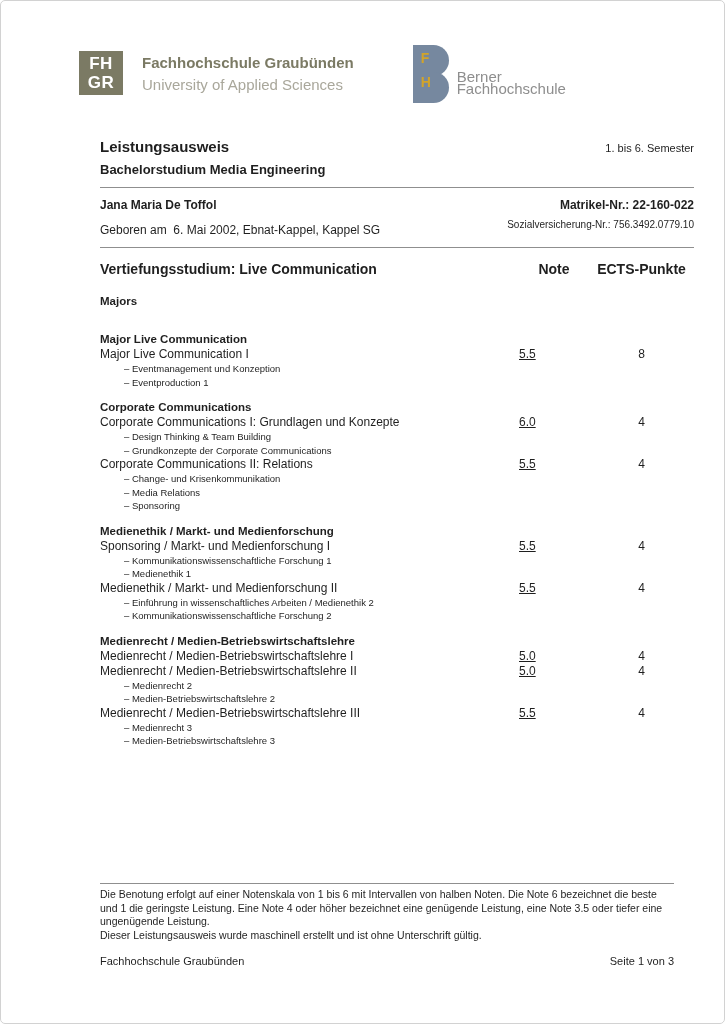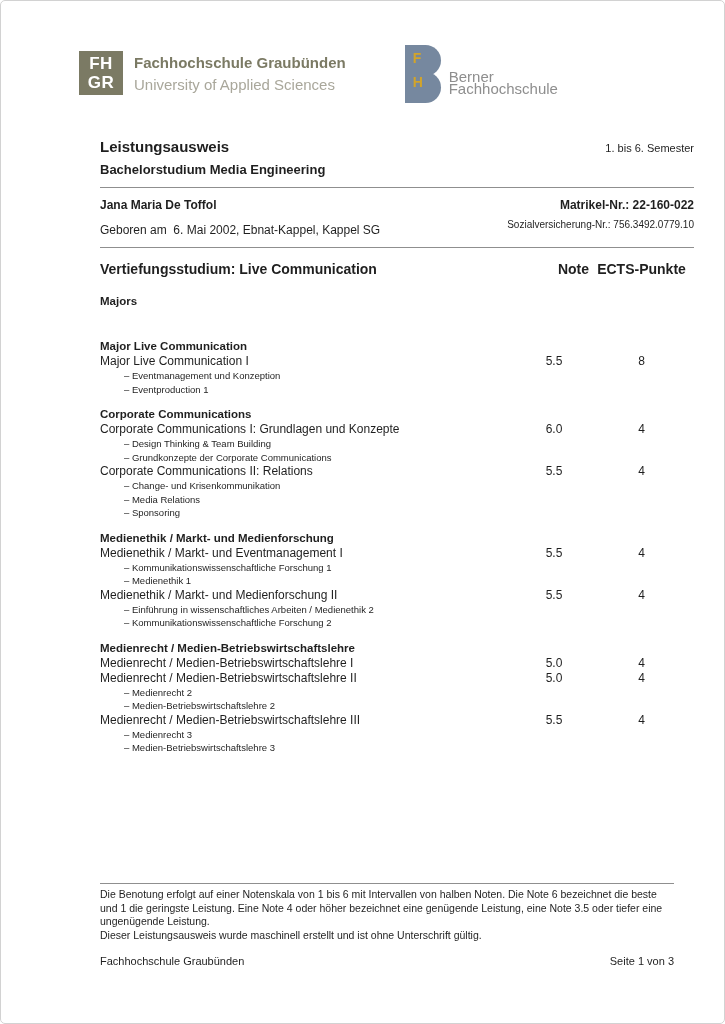--- a/index.html
+++ b/index.html
@@ -6,21 +6,21 @@
   html,body { background:#fff; }
   body { font-family:"Liberation Sans","DejaVu Sans",sans-serif; color:#1f1f1f; }
   .page {
     width:725px; height:1024px; background:#fff;
     border:1px solid #d2d2d2; border-radius:5px;
     display:flex; flex-direction:column; overflow:hidden;
   }
 
   
   .logo-row { display:flex; align-items:flex-start; padding:50px 0 0 57px; }
-  .fhgr { display:flex; gap:11px;padding-left:21px; }
+  .fhgr { display:flex; gap:19px;padding-left:21px; }
   .fhgr-square {
     width:44px; height:44px; background:#7b7a64; color:#fff;
     font-weight:bold; font-size:17px; line-height:19px;
     text-align:center; padding-top:3px; letter-spacing:.5px;
   }
   .fhgr-name  { font-size:15px; font-weight:bold; color:#7b7a64; line-height:20px; padding-top:2px; }
   .fhgr-sub   { font-size:15px; font-weight:normal; color:#a9a79b; }
   .bfh { display:flex; margin-left:59px; margin-top:-6px; }
   .b-shape { position:relative; width:36px; height:58px; }
   .b-lobe { position:absolute; left:0; width:100%; background:#76889f; }
@@ -37,27 +37,27 @@
   .doc-title { font-size:15px; font-weight:bold; }
   .semester  { font-size:11px; }
   .program   { font-size:13px; font-weight:bold; margin-top:7px; }
   .rule { border:none; border-top:1px solid #8f8f8f; margin:10px 0; }
   .student-row  { display:flex; justify-content:space-between; align-items:flex-start; margin-top:7px; }
   .student-name { font-size:12px; font-weight:bold; white-space:pre-wrap; }
   .matrikel     { font-size:12px; font-weight:bold; }
   .born   { font-size:12px; white-space:pre-wrap; margin-top:4px; }
   .social { font-size:10px; }
   .cols-header { display:flex; margin-top:13px; font-size:14px; font-weight:bold; }
-  .col-name { flex:1; } .col-note { width:70px; text-align:right; } .col-ects { width:105px; text-align:center; }
+  .col-name { flex:1; } .col-note { width:70px; text-align:center; } .col-ects { width:105px; text-align:center; }
   .majors-label { font-size:11.5px; font-weight:bold; margin-top:18px; }
-  #course-table { margin-top:31px; }
+  #course-table { margin-top:24px; }
   .course-group { margin-bottom:10px; }
   .group-title  { font-size:11.5px; font-weight:bold; line-height:16px; }
   .course-row   { display:flex; font-size:12px; line-height:15px; }
-  .course-name { flex:1; } .course-note { width:70px; text-align:center; } .course-ects { width:105px; text-align:center; }
+  .course-name { flex:1; } .course-note { width:70px; text-align:left;text-decoration:underline; } .course-ects { width:105px; text-align:center; }
   .module { font-size:9.5px; line-height:13.5px; padding-left:24px; }
   .module::before { content:"– "; }
 
   
   footer { margin-top:auto; padding:0 50px 56px 99px; }
   .foot-rule { border:none; border-top:1px solid #8f8f8f; margin:0 0 4px 0; }
   .footnote { font-size:10.5px; line-height:13.5px; }
   .footer-row { display:flex; justify-content:space-between; font-size:11px; margin-top:13px; }
 </style>
 </head>
@@ -149,21 +149,21 @@
           </div>
           <div class="module-list">
             <div class="module">Change- und Krisenkommunikation</div>
             <div class="module">Media Relations</div>
             <div class="module">Sponsoring</div>
           </div>
         </div>
         <div class="course-group">
           <div class="group-title">Medienethik / Markt- und Medienforschung</div>
           <div class="course-row">
-            <div class="course-name">Medienethik / Markt- und Eventmanagement I</div>
+            <div class="course-name">Sponsoring / Markt- und Medienforschung I</div>
             <div class="course-note">5.5</div>
             <div class="course-ects">4</div>
           </div>
           <div class="module-list">
             <div class="module">Kommunikationswissenschaftliche Forschung 1</div>
             <div class="module">Medienethik 1</div>
           </div>
           <div class="course-row">
             <div class="course-name">Medienethik / Markt- und Medienforschung II</div>
             <div class="course-note">5.5</div>

